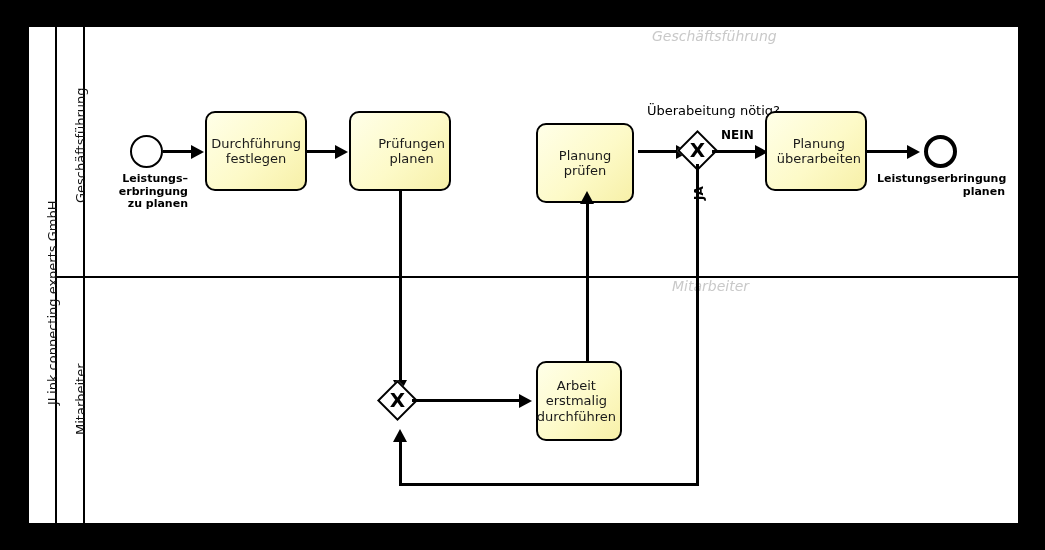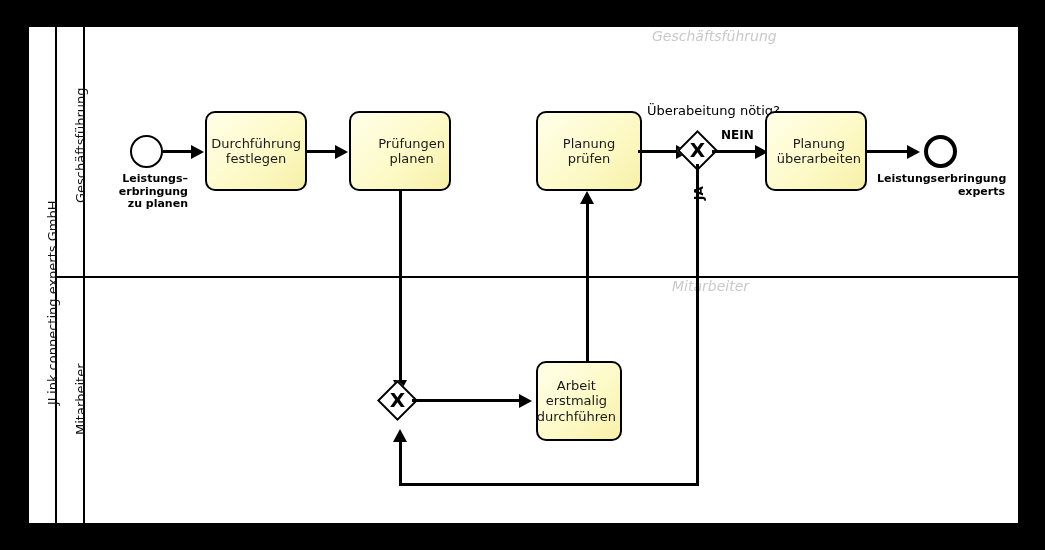--- a/index.html
+++ b/index.html
@@ -177,21 +177,21 @@
     </div>
 
     <div class="seg-h" style="left:280px; top:125px; width:28px;"></div>
     <div class="arrow arrow-r" style="left:308px; top:119.5px;"></div>
 
     <div class="task" style="left:322px; top:86px; width:102px; height:80px;">
       <span style="white-space:pre-line;">Prüfungen
 planen</span>
     </div>
 
-    <div class="task" style="left:509px; top:86px; width:106px; height:80px;">
+    <div class="task" style="left:509px; top:98px; width:98px; height:80px;">
       <span style="white-space:pre-line;">Planung prüfen</span>
     </div>
 
     <div class="seg-h" style="left:611px; top:125px; width:44px;"></div>
     <div class="arrow arrow-r" style="left:649px; top:119.5px;"></div>
 
     <div class="gw-title" style="left:620px; top:78px;">Überabeitung nötig?</div>
     <div class="gateway" style="left:656px; top:111px; width:29px; height:29px;"></div>
     <div class="gateway-x" style="left:656px; top:115px; width:29px;">X</div>
 
@@ -202,21 +202,21 @@
     <div class="task" style="left:738px; top:86px; width:102px; height:80px;">
       <span style="white-space:pre-line;">Planung
 überarbeiten</span>
     </div>
 
     <div class="seg-h" style="left:840px; top:125px; width:46px;"></div>
     <div class="arrow arrow-r" style="left:880px; top:119.5px;"></div>
 
     <div class="event end" style="left:897px; top:110px; width:33px; height:33px;"></div>
     <div class="event-label" style="left:850px; top:148px; width:128px;">Leistungserbringung
-experts</div>
+planen</div>
 
     <div class="seg-v" style="left:371.5px; top:166px; height:192px;"></div>
     <div class="arrow arrow-d" style="left:366px; top:355px;"></div>
 
     <div class="flow-label rot" style="left:665px; top:175px;">JA</div>
     <div class="seg-v" style="left:669px; top:139px; height:322px;"></div>
     <div class="seg-h" style="left:371.5px; top:458px; width:300px;"></div>
     <div class="seg-v" style="left:371.5px; top:415px; height:45px;"></div>
     <div class="arrow arrow-u" style="left:366px; top:404px;"></div>
 

